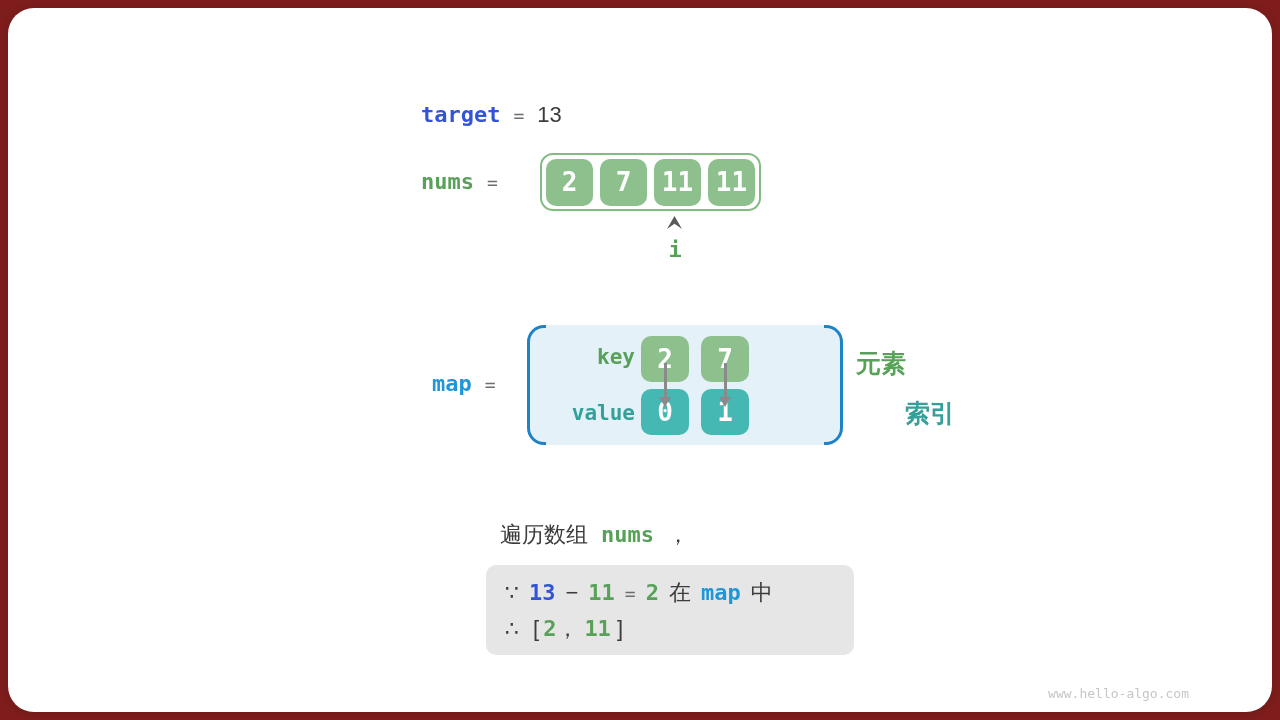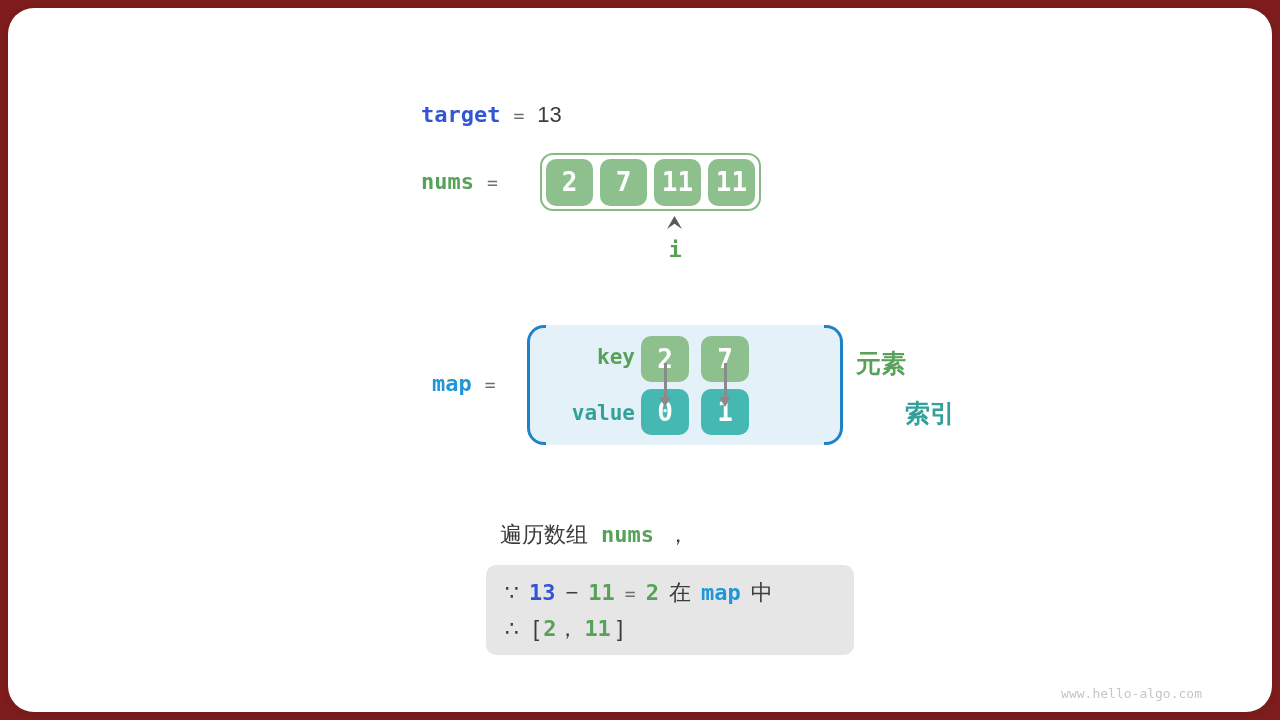--- a/index.html
+++ b/index.html
@@ -90,21 +90,21 @@
   .conclusion-box {
     left: 478px; top: 557px; width: 368px; height: 90px;
     background: #e6e6e6;
     border-radius: 10px;
     box-sizing: border-box;
     padding: 10px 0 0 19px;
     display: flex; flex-direction: column;
   }
   .c-line { display: flex; align-items: baseline; gap: 10px; font-size: 22px; line-height: 35px; }
   .watermark {
-    right: 70px; top: 678px;
+    right: 83px; top: 678px;
     font-family: "DejaVu Sans Mono", "Liberation Mono", monospace;
     font-size: 13px; color: #c6c6c6; font-weight: normal;
   }
 </style>
 </head>
 <body>
 
 <div class="stage">
   <div class="card">
 

